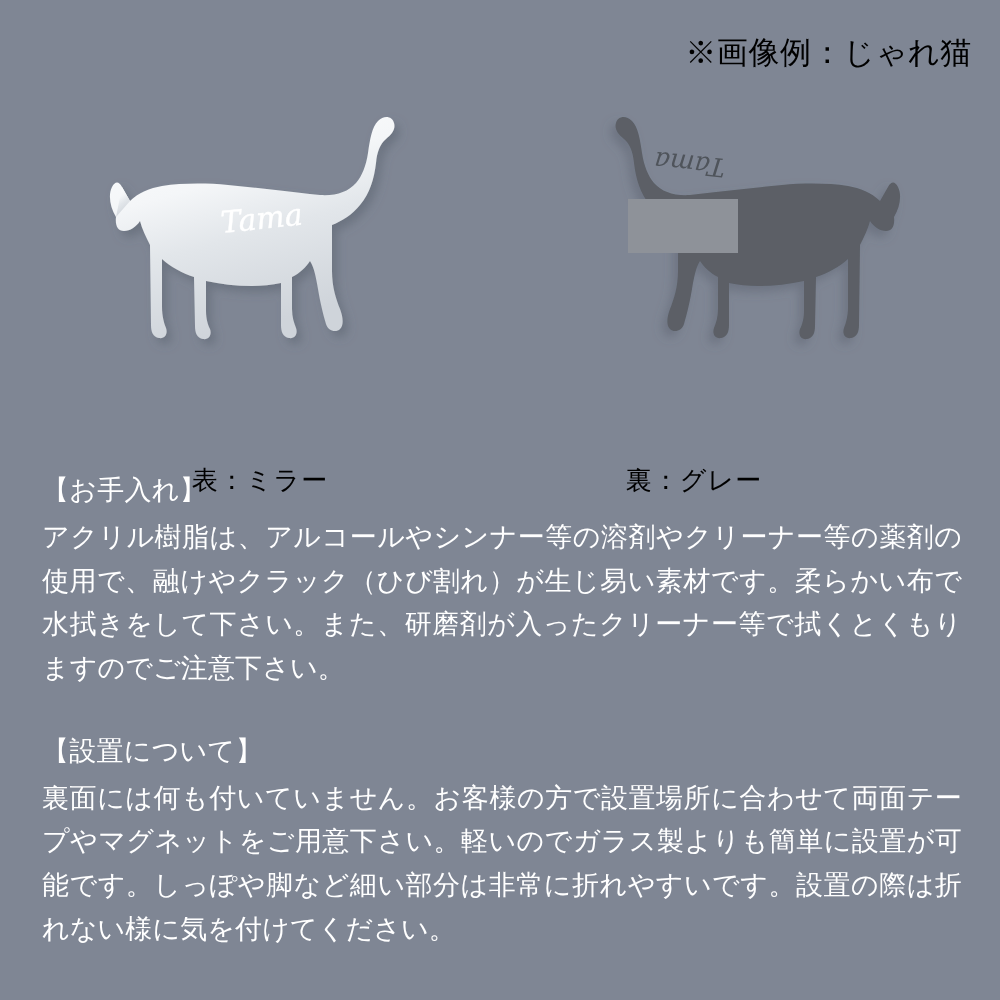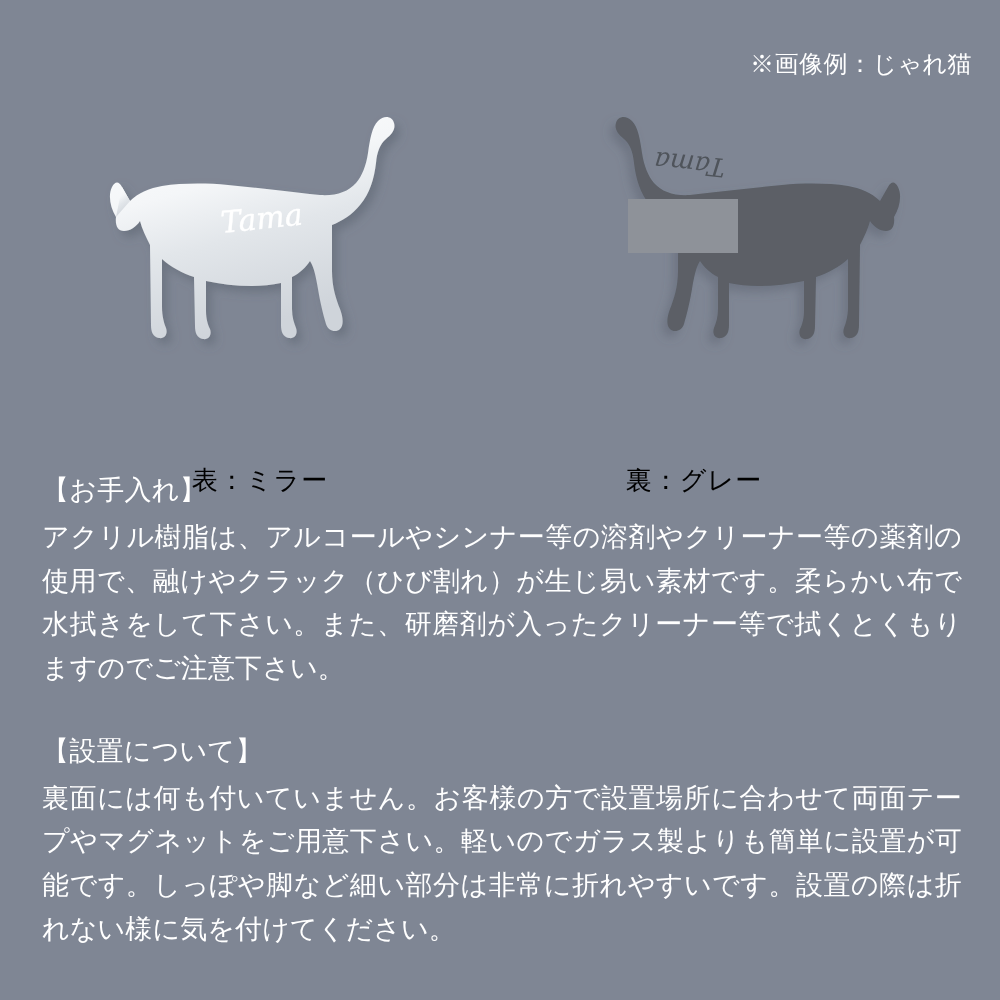--- a/index.html
+++ b/index.html
@@ -17,25 +17,25 @@
   }
 
   .page {
     position: absolute;
     inset: 0;
   }
 
   
   .top-note {
     position: absolute;
-    top: 48px;
+    top: 32px;
     right: 28px;
-    font-size: 24px;
+    font-size: 31px;
     letter-spacing: 0.02em;
-    color: #ffffff;
+    color: #000000;
     white-space: nowrap;
   }
 
   
   .showcase {
     position: absolute;
     top: 95px;
     left: 0;
     width: 1000px;
     height: 320px;

